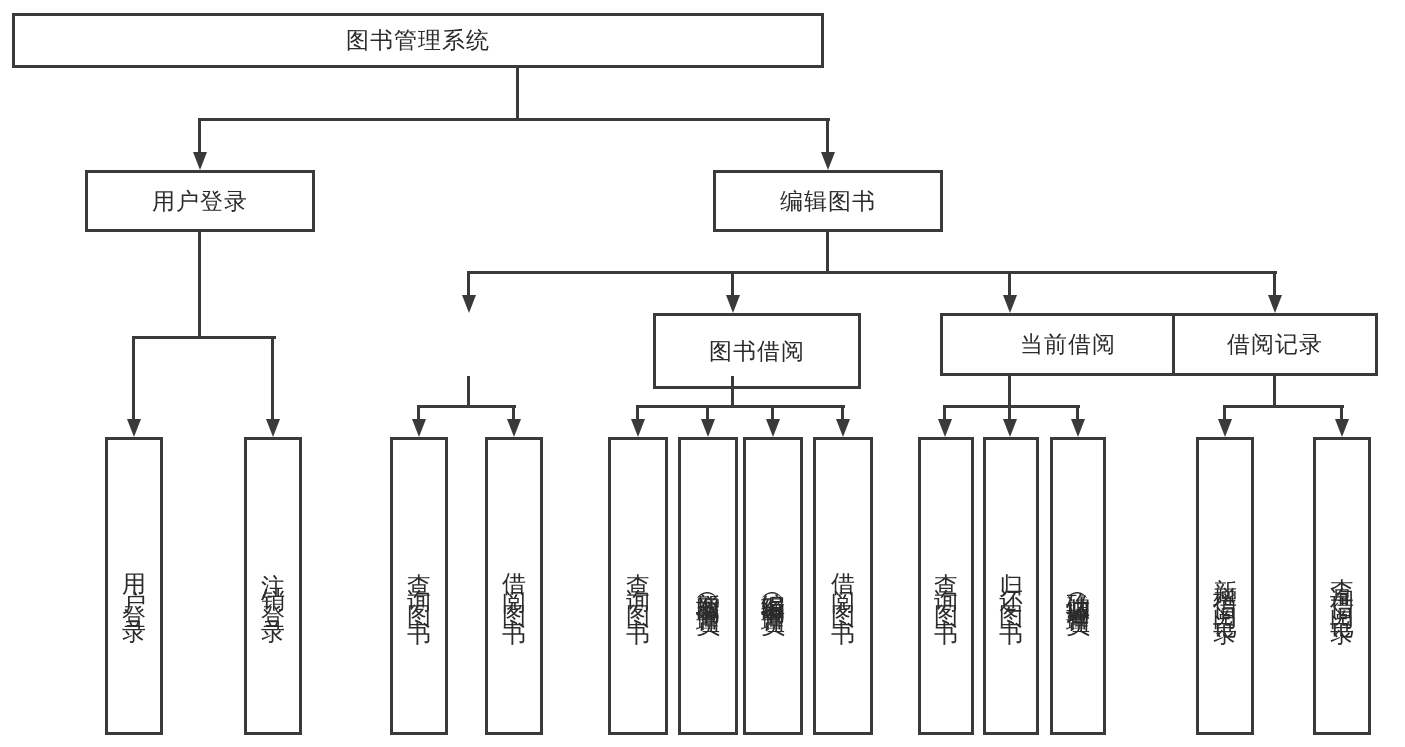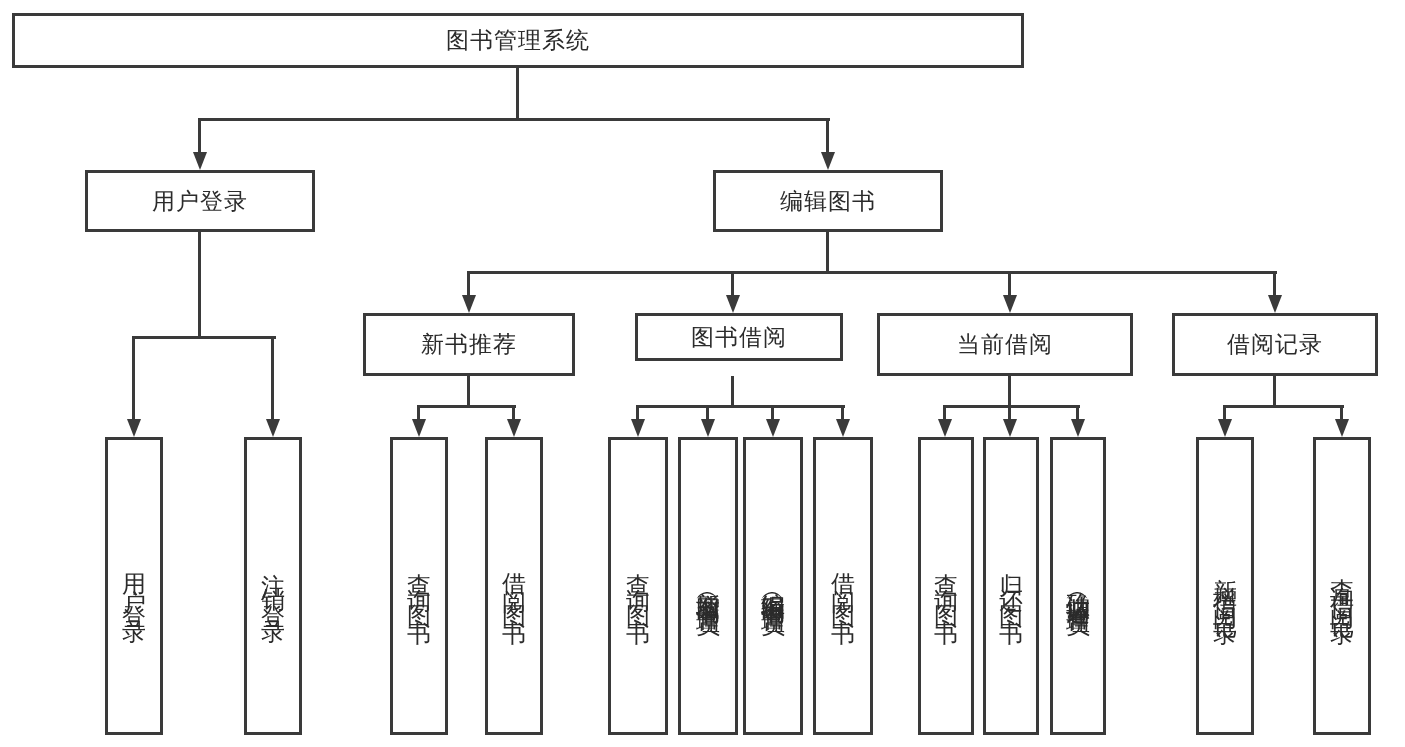--- a/index.html
+++ b/index.html
@@ -51,21 +51,21 @@
     text-shadow:1px 1px 0 #ffffff;
     letter-spacing:1px;
     white-space:nowrap;
   }
 </style>
 </head>
 <body>
 
 <div id="canvas">
 
-  <div class="box h" style="left:12px;top:13px;width:1012px;height:55px">
+  <div class="box h" style="left:12px;top:13px;width:812px;height:55px">
     <span>图书管理系统</span>
   </div>
 
   <div class="vl" style="left:516px;top:68px;height:52px"></div>
 
   <div class="hl" style="left:198px;top:118px;width:632px"></div>
   <div class="vl" style="left:198px;top:120px;height:33px"></div>
   <div class="ar" style="left:193px;top:152px"></div>
   <div class="vl" style="left:826px;top:120px;height:33px"></div>
   <div class="ar" style="left:821px;top:152px"></div>
@@ -88,27 +88,24 @@
   <div class="hl" style="left:467px;top:271px;width:810px"></div>
   <div class="vl" style="left:467px;top:273px;height:23px"></div>
   <div class="ar" style="left:462px;top:295px"></div>
   <div class="vl" style="left:731px;top:273px;height:23px"></div>
   <div class="ar" style="left:726px;top:295px"></div>
   <div class="vl" style="left:1008px;top:273px;height:23px"></div>
   <div class="ar" style="left:1003px;top:295px"></div>
   <div class="vl" style="left:1273px;top:273px;height:23px"></div>
   <div class="ar" style="left:1268px;top:295px"></div>
 
-  <div class="box h" style="left:363px;top:313px;width:212px;height:63px">
-    <span>新书推荐</span>
-  </div>
-  <div class="box h" style="left:635px;top:313px;width:208px;height:48px">
+  <div class="box h" style="left:653px;top:313px;width:208px;height:76px">
     <span>图书借阅</span>
   </div>
-  <div class="box h" style="left:877px;top:313px;width:256px;height:63px">
+  <div class="box h" style="left:940px;top:313px;width:256px;height:63px">
     <span>当前借阅</span>
   </div>
   <div class="box h" style="left:1172px;top:313px;width:206px;height:63px">
     <span>借阅记录</span>
   </div>
 
   <div class="vl" style="left:467px;top:376px;height:31px"></div>
   <div class="hl" style="left:417px;top:405px;width:99px"></div>
   <div class="vl" style="left:417px;top:407px;height:13px"></div>
   <div class="ar" style="left:412px;top:419px"></div>

